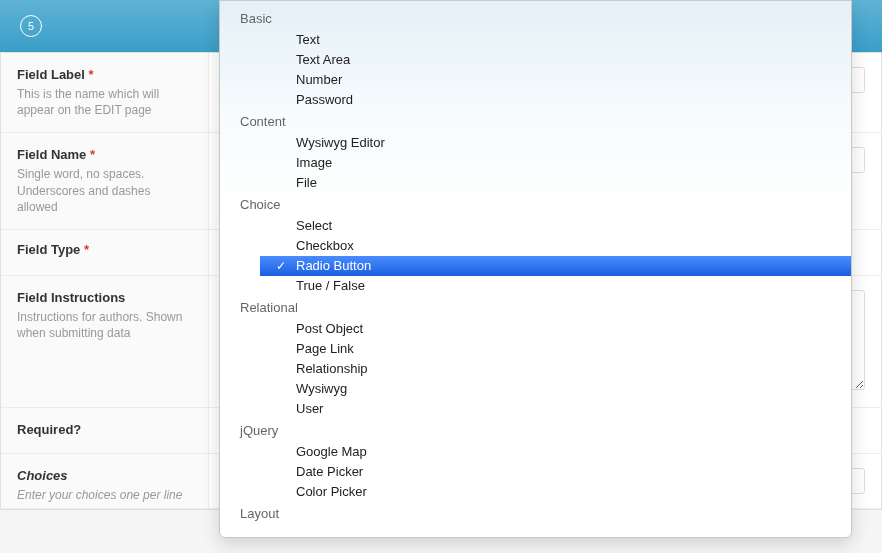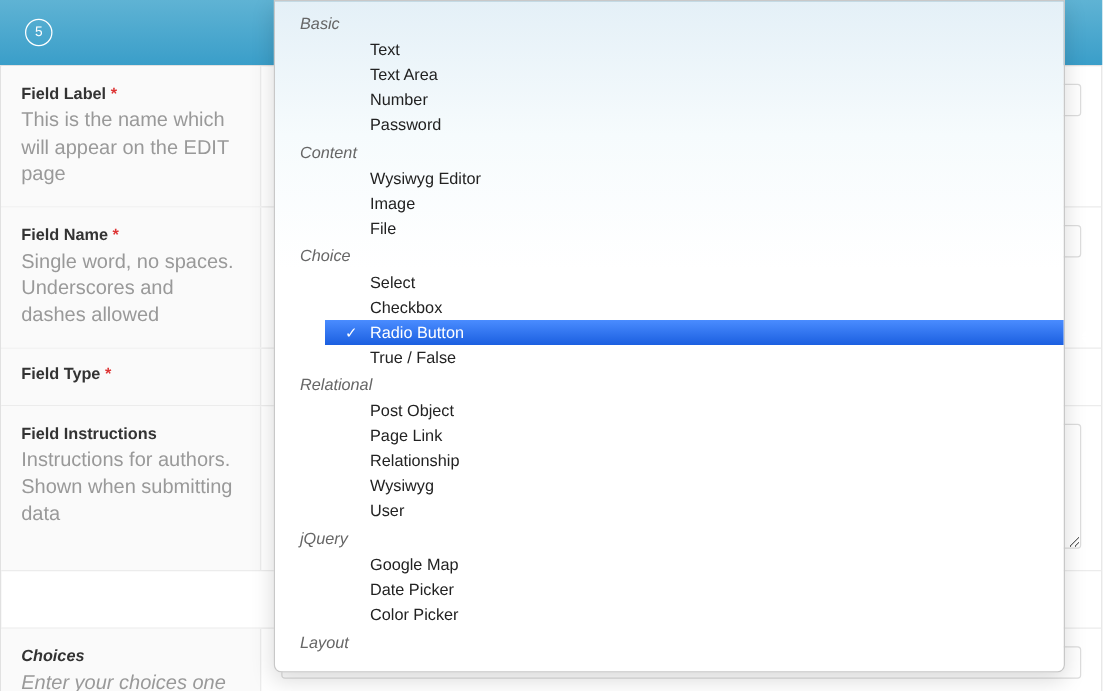--- a/index.html
+++ b/index.html
@@ -48,21 +48,21 @@
       color: #333;
       font-size: 13px;
       font-weight: 600;
       margin-bottom: 4px;
     }
     .required-star {
       color: #d33;
     }
     .label-desc {
       color: #999;
-      font-size: 16px;
+      font-size: 12px;
       line-height: 1.35;
     }
     .input-col {
       flex: 1;
       padding: 14px 16px;
       position: relative;
     }
     .text-input {
       width: 100%;
       height: 26px;
@@ -101,21 +101,20 @@
       box-shadow: 0 6px 18px rgba(0,0,0,0.15);
       overflow: hidden;
       padding-top: 6px;
       z-index: 100;
     }
     .opt-group-label {
       color: #666;
       font-size: 13px;
       padding: 2px 0 2px 20px;
       line-height: 19px;
-      font-style: italic;
     }
     .opt-item {
       color: #222;
       font-size: 13px;
       padding: 1px 0 1px 36px;
       line-height: 18px;
       cursor: default;
       position: relative;
       margin-left: 40px;
     }
@@ -210,20 +209,25 @@
         <span>Field Instructions</span>
       </div>
       <div class="label-desc">Instructions for authors. Shown when submitting data</div>
     </div>
     <div class="input-col">
       <textarea class="textarea-input" style=""></textarea>
     </div>
   </div>
 
   <div class="form-row row-required">
+    <div class="label-col">
+      <div class="label-title">
+        <span>Required?</span>
+      </div>
+    </div>
     <div class="input-col"></div>
   </div>
 
   <div class="form-row row-choices">
     <div class="label-col">
       <div class="label-title">
         <span>Choices</span>
       </div>
       <div class="label-desc">Enter your choices one per line</div>
     </div>

